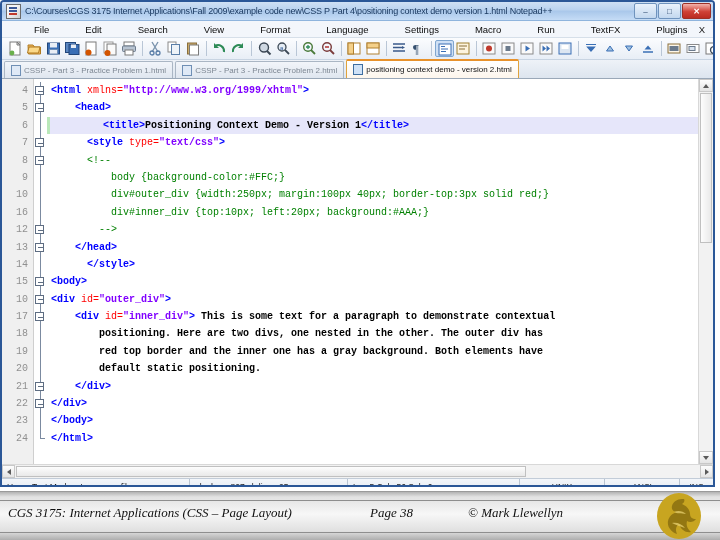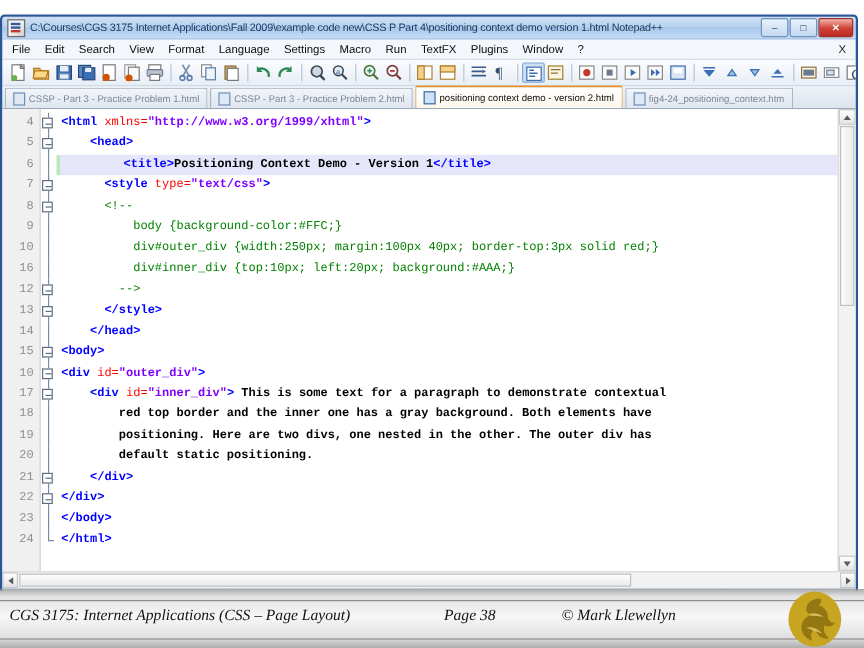--- a/index.html
+++ b/index.html
@@ -7,21 +7,21 @@
     width:720px;height:540px;overflow:hidden;
     font-family:"Liberation Sans",sans-serif;
     background:#ffffff;
     -webkit-font-smoothing:none;
   }
   
   #slide{position:relative;width:720px;height:540px;background:#ffffff;}
 
   
   #npp{
-    position:absolute;left:0;top:12px;width:715px;height:487px;
+    position:absolute;left:0;top:0;width:715px;height:487px;
     border:2px solid #2b5797;border-radius:4px 4px 0 0;
     box-sizing:border-box;
     background:#eef3fb;
     overflow:hidden;
   }
   
   .titlebar{
     height:18px;
     background:linear-gradient(to bottom,#cfe0f4 0%,#b9d2ef 45%,#a9c7ea 50%,#c5dcf6 100%);
     display:flex;align-items:center;
@@ -51,21 +51,21 @@
   .winbtn.close{
     background:linear-gradient(to bottom,#f3b2ab,#cf4136 55%,#bb2b21);
     border-color:#9c3026;color:#fff;width:27px;font-weight:bold;
   }
 
   
   .menubar{
     height:16px;background:#f3f6fb;border-bottom:1px solid #d6dfe9;
     display:flex;align-items:center;position:relative;
   }
-  .menuitem{font-size:9.5px;color:#0b0b0b;padding:0 6px;white-space:nowrap;}
+  .menuitem{font-size:9.5px;color:#0b0b0b;padding:0 6px;white-space:nowrap;margin-left:24px;}
   .menuitem:first-child{padding-left:8px;}
   .menu-x{position:absolute;right:8px;font-size:9.5px;color:#222;}
 
   
   .toolbar{
     height:21px;background:linear-gradient(to bottom,#fbfcfe,#e8eef6);
     border-bottom:1px solid #c8d4e2;display:flex;align-items:center;
     padding-left:4px;gap:0px;
   }
   .tb{width:19px;height:17px;position:relative;display:inline-block;flex:0 0 auto;}
@@ -461,24 +461,20 @@
         <span class="tabicon"></span>
         <span>CSSP - Part 3 - Practice Problem  1.html</span>
       </div>
       <div class="tab">
         <span class="tabicon"></span>
         <span>CSSP - Part 3 - Practice Problem  2.html</span>
       </div>
       <div class="tab active">
         <span class="tabicon"></span>
         <span>positioning context demo - version 2.html</span>
-      </div>
-      <div class="tab">
-        <span class="tabicon"></span>
-        <span>fig4-24_positioning_context.htm</span>
       </div>
     </div>
 
     <div class="editor-wrap">
       <div class="lnmargin" id="lnmargin">
           <div>4</div>
           <div>5</div>
           <div>6</div>
           <div>7</div>
           <div>8</div>
@@ -579,27 +575,27 @@
       <div class="codearea" id="codearea">
           <div class="cline"><span></span><span class="tg">&lt;html </span><span class="at">xmlns=</span><span class="vp">"http://www.w3.org/1999/xhtml"</span><span class="tg">&gt;</span></div>
           <div class="cline"><span>    </span><span class="tg">&lt;head&gt;</span></div>
           <div class="cline hl hl-marker"><span>      </span><span class="tg">&lt;title&gt;</span><span class="tx">Positioning Context Demo - Version 1</span><span class="tg">&lt;/title&gt;</span></div>
           <div class="cline"><span>      </span><span class="tg">&lt;style </span><span class="at">type=</span><span class="vp">"text/css"</span><span class="tg">&gt;</span></div>
           <div class="cline"><span>      </span><span class="cm">&lt;!--</span></div>
           <div class="cline"><span>          </span><span class="cm">body {background-color:#FFC;}</span></div>
           <div class="cline"><span>          </span><span class="cm">div#outer_div {width:250px; margin:100px 40px; border-top:3px solid red;}</span></div>
           <div class="cline"><span>          </span><span class="cm">div#inner_div {top:10px; left:20px; background:#AAA;}</span></div>
           <div class="cline"><span>        </span><span class="cm">--&gt;</span></div>
+          <div class="cline"><span>    </span><span class="tg">&lt;/head&gt;</span></div>
           <div class="cline"><span>      </span><span class="tg">&lt;/style&gt;</span></div>
-          <div class="cline"><span>    </span><span class="tg">&lt;/head&gt;</span></div>
           <div class="cline"><span></span><span class="tg">&lt;body&gt;</span></div>
           <div class="cline"><span></span><span class="tg">&lt;div </span><span class="at">id=</span><span class="vp">"outer_div"</span><span class="tg">&gt;</span></div>
           <div class="cline"><span>    </span><span class="tg">&lt;div </span><span class="at">id=</span><span class="vp">"inner_div"</span><span class="tg">&gt; </span><span class="tx">This is some text for a paragraph to demonstrate contextual</span></div>
+          <div class="cline"><span>        </span><span class="tx">positioning. Here are two divs, one nested in the other. The outer div has</span></div>
           <div class="cline"><span>        </span><span class="tx">red top border and the inner one has a gray background. Both elements have</span></div>
-          <div class="cline"><span>        </span><span class="tx">positioning. Here are two divs, one nested in the other. The outer div has</span></div>
           <div class="cline"><span>        </span><span class="tx">default static positioning.</span></div>
           <div class="cline"><span>    </span><span class="tg">&lt;/div&gt;</span></div>
           <div class="cline"><span></span><span class="tg">&lt;/div&gt;</span></div>
           <div class="cline"><span></span><span class="tg">&lt;/body&gt;</span></div>
           <div class="cline"><span></span><span class="tg">&lt;/html&gt;</span></div>
         </div>
       <div class="vscroll">
         <div class="arrow">
             <span class="caret-up"></span>
           </div>

